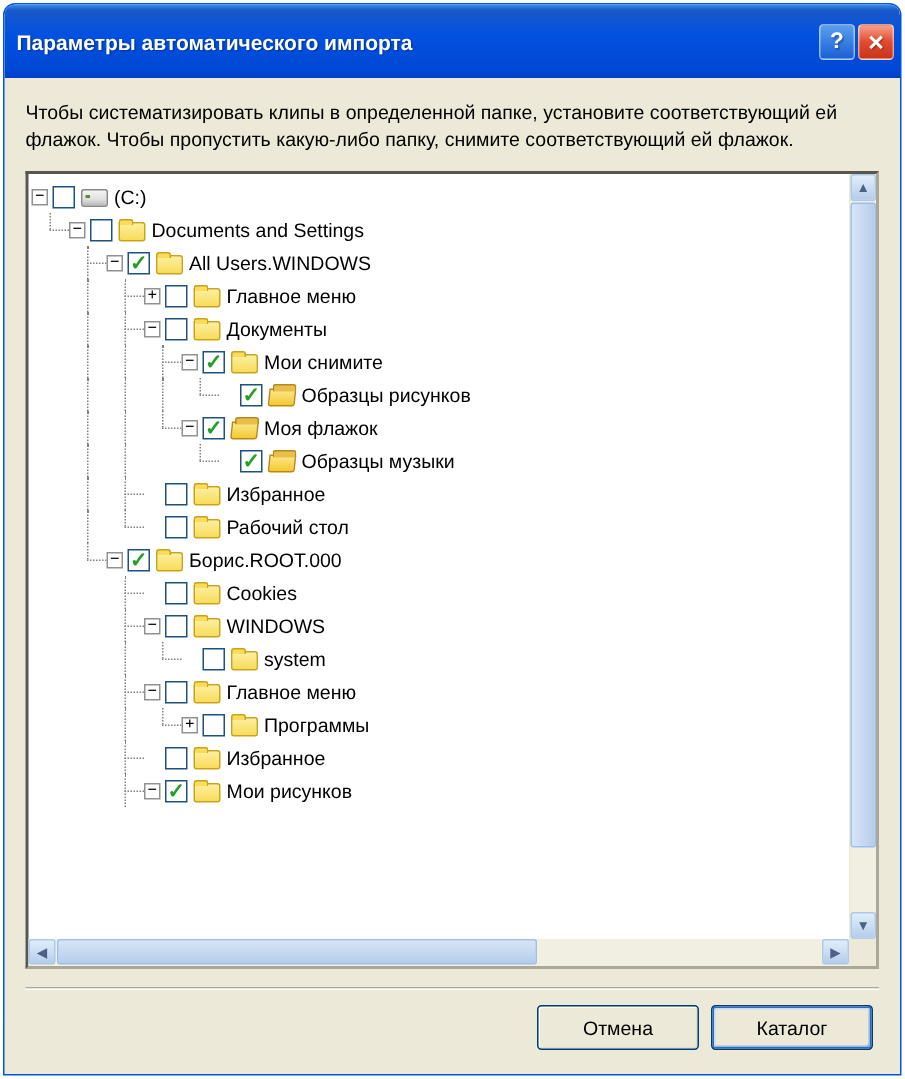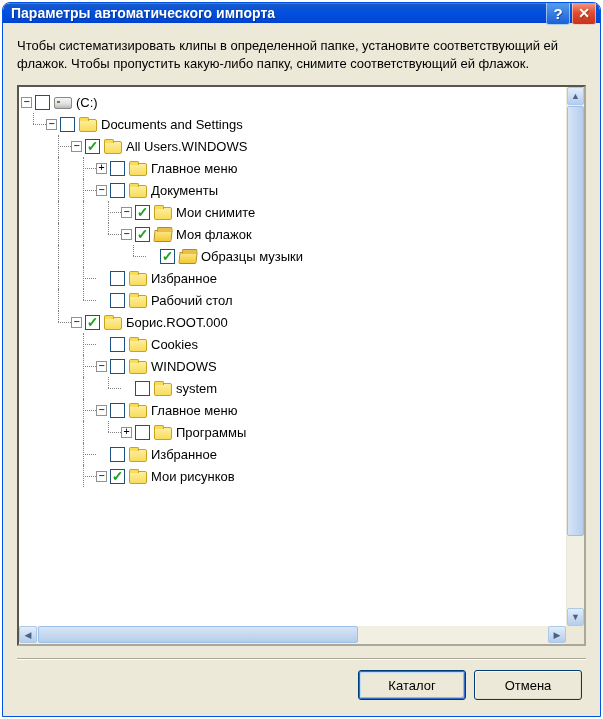--- a/index.html
+++ b/index.html
@@ -18,21 +18,21 @@
     height: 715px;
     margin: 2px;
     border: 1px solid #0054E3;
     border-radius: 8px 8px 0 0;
     overflow: hidden;
     background: #ECE9D8;
     display: flex;
     flex-direction: column;
   }
   .titlebar {
-    height: 20px;
+    height: 49px;
     background: linear-gradient(to bottom, #3B8EEB 0%, #1859C8 8%, #0351E0 40%, #0048D5 88%, #003FCB 100%);
     display: flex;
     align-items: center;
     padding: 0 4px 0 8px;
     color: #fff;
     font-weight: bold;
     font-size: 14px;
     text-shadow: 1px 1px 1px rgba(0,0,0,0.3);
     border-radius: 7px 7px 0 0;
   }
@@ -426,20 +426,31 @@
               <span class="indent tee"></span>
               <span class="expander">−</span>
               <span class="checkbox checked"></span>
               <span class="icon folder"></span>
               <span class="node-label">Мои снимите</span>
             </div>
             <div class="tree-row">
               <span class="indent "></span>
               <span class="indent vline"></span>
               <span class="indent vline"></span>
+              <span class="indent vline"></span>
+              <span class="indent elbow"></span>
+              <span class="exp-placeholder"></span>
+              <span class="checkbox checked"></span>
+              <span class="icon folder-open"></span>
+              <span class="node-label">Образцы рисунков</span>
+            </div>
+            <div class="tree-row">
+              <span class="indent "></span>
+              <span class="indent vline"></span>
+              <span class="indent vline"></span>
               <span class="indent elbow"></span>
               <span class="expander">−</span>
               <span class="checkbox checked"></span>
               <span class="icon folder-open"></span>
               <span class="node-label">Моя флажок</span>
             </div>
             <div class="tree-row">
               <span class="indent "></span>
               <span class="indent vline"></span>
               <span class="indent vline"></span>
@@ -552,17 +563,17 @@
         <div class="hscroll-btn left">◀</div>
         <div class="hscroll-thumb"></div>
         <div class="hscroll-btn right">▶</div>
         <div class="hscroll-corner"></div>
       </div>
     </div>
 
     <div class="divider"></div>
 
     <div class="button-row">
+      <button class="btn">Отмена</button>
       <button class="btn default">Каталог</button>
-      <button class="btn">Отмена</button>
     </div>
   </div>
 </div>
 
 </body></html>

